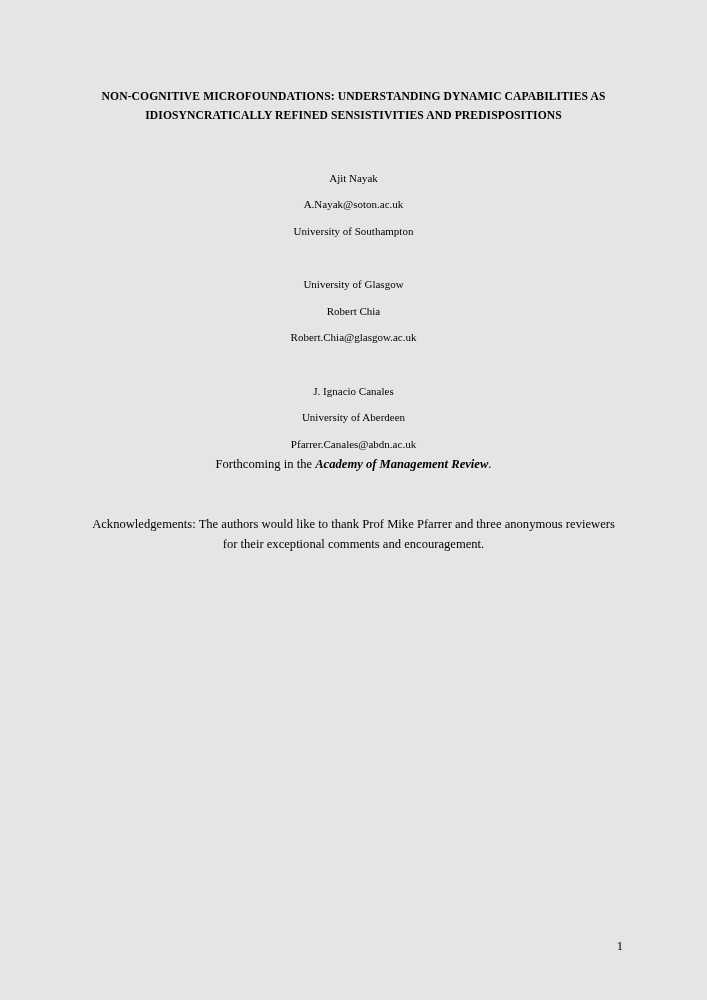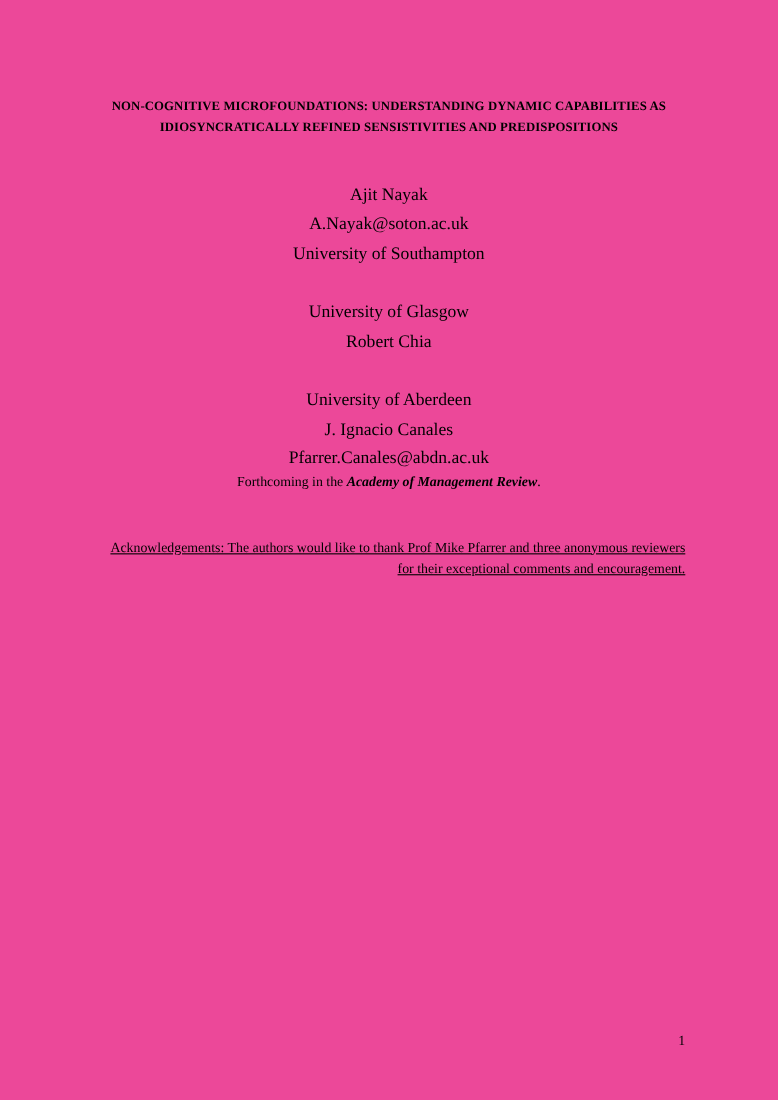--- a/index.html
+++ b/index.html
@@ -8,21 +8,21 @@
     background: #8a8a8a;
   }
   body {
     font-family: "Liberation Serif", serif;
   }
   .page {
     position: relative;
     width: 707px;
     height: 1000px;
     margin: 0 auto;
-    background: #ec4899;
+    background: #e5e5e5;
     box-sizing: border-box;
     overflow: hidden;
   }
   .content {
     position: absolute;
     left: 84px;
     top: 0;
     width: 539px;
     height: 1000px;
   }
@@ -32,43 +32,42 @@
     font-size: 11.6px;
     line-height: 1.62;
     text-align: center;
     letter-spacing: 0.1px;
     padding: 0 14px;
   }
   .author-group {
     text-align: center;
   }
   .author-line {
-    font-size: 16px;
+    font-size: 11px;
     line-height: 26.5px;
   }
   .group-gap {
     height: 27px;
   }
   .first-group {
     margin-top: 39px;
   }
   .forthcoming {
     text-align: center;
     font-size: 12.6px;
   }
   .forthcoming .journal {
     font-style: italic;
     font-weight: bold;
   }
   .ack {
     margin-top: 43px;
     font-size: 12.6px;
     line-height: 1.55;
-    text-align: right;
-    text-decoration: underline;
+    text-align: center;
   }
   .page-number {
     position: absolute;
     right: 84px;
     bottom: 46px;
     font-size: 12.6px;
     text-align: right;
   }
 </style>
 </head>
@@ -83,27 +82,28 @@
       <div class="author-line">Ajit Nayak</div>
       <div class="author-line">A.Nayak@soton.ac.uk</div>
       <div class="author-line">University of Southampton</div>
     </div>
 
     <div class="group-gap"></div>
 
     <div class="author-group">
       <div class="author-line">University of Glasgow</div>
       <div class="author-line">Robert Chia</div>
+      <div class="author-line">Robert.Chia@glasgow.ac.uk</div>
     </div>
 
     <div class="group-gap"></div>
 
     <div class="author-group">
+      <div class="author-line">J. Ignacio Canales</div>
       <div class="author-line">University of Aberdeen</div>
-      <div class="author-line">J. Ignacio Canales</div>
       <div class="author-line">Pfarrer.Canales@abdn.ac.uk</div>
     </div>
 
     <div class="forthcoming">
       <span>Forthcoming in the </span><span class="journal">Academy of Management Review</span><span>.</span>
     </div>
 
     <div class="ack">Acknowledgements: The authors would like to thank Prof Mike Pfarrer and three anonymous reviewers for their exceptional comments and encouragement.</div>
 
   </div>

